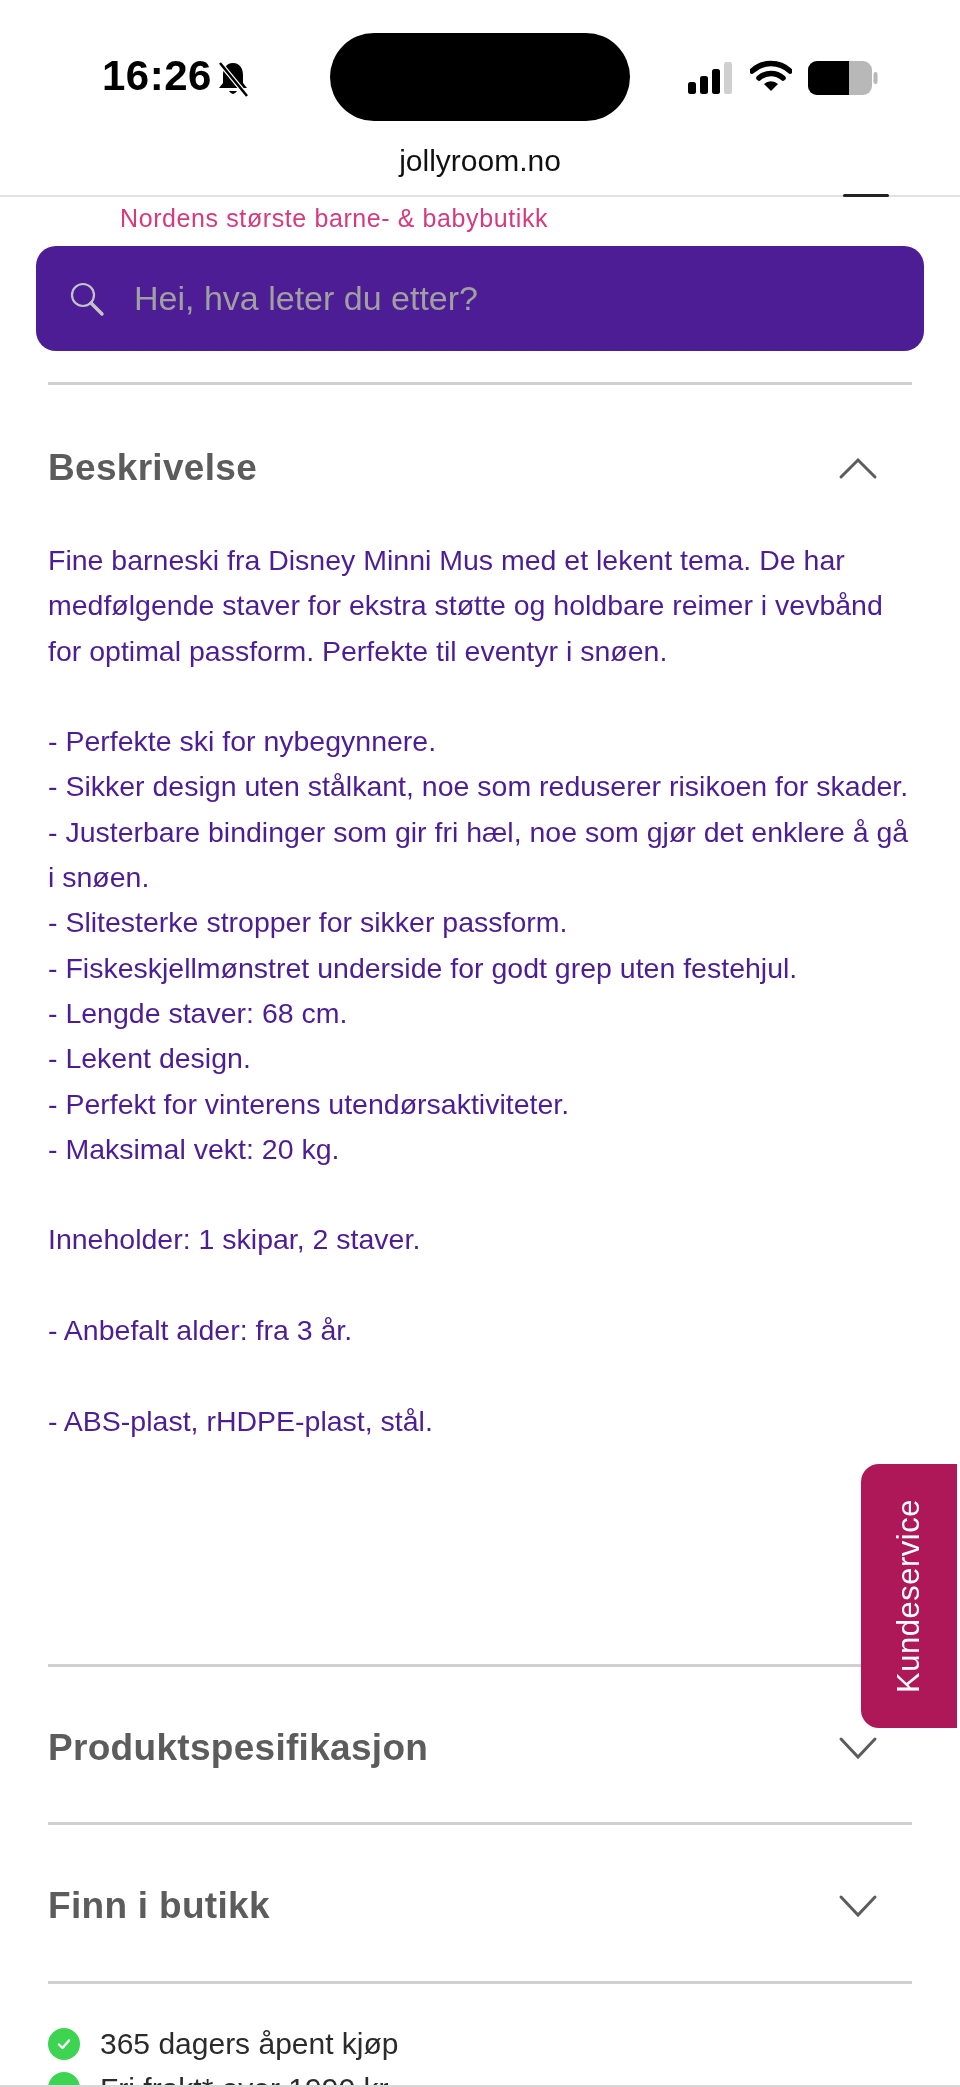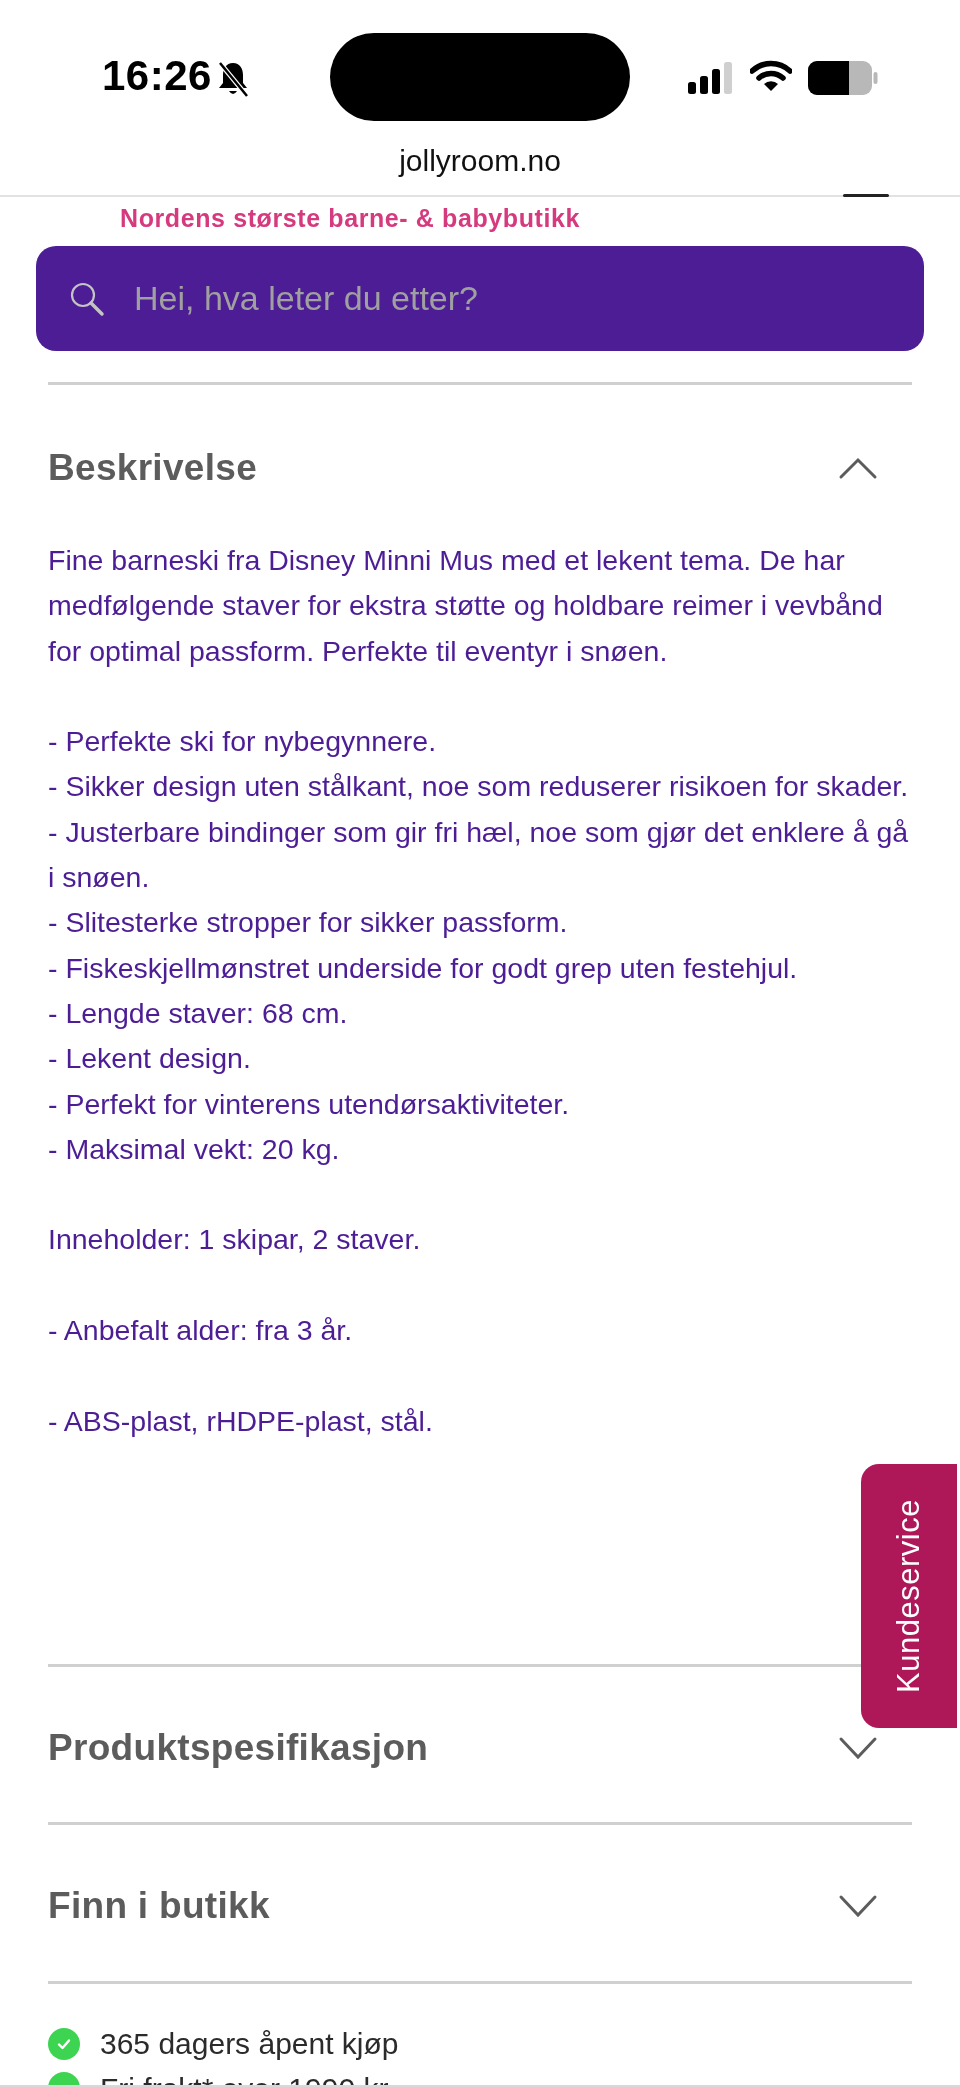--- a/index.html
+++ b/index.html
@@ -12,21 +12,21 @@
   .bell-off { position: absolute; left: 216px; top: 60px; width: 34px; height: 38px; }
   .island { position: absolute; left: 330px; top: 33px; width: 300px; height: 88px; background: #000; border-radius: 44px; }
   .signal { position: absolute; left: 688px; top: 62px; width: 46px; height: 32px; }
   .wifi { position: absolute; left: 750px; top: 60px; width: 42px; height: 32px; }
   .battery { position: absolute; left: 808px; top: 61px; width: 70px; height: 34px; }
   .url { position: absolute; top: 144px; left: 0; width: 960px; text-align: center; font-size: 30px; color: #111; }
   .url-bar-line { position: absolute; top: 195px; left: 0; width: 960px; height: 2px; background: #e2e2e2; }
   .menu-stub { position: absolute; top: 194px; left: 843px; width: 46px; height: 3px; background: #222; border-radius: 2px; }
 
   
-  .tagline { position: absolute; top: 204px; left: 120px; font-size: 25px; color: #d63a7e; letter-spacing: 0.6px; font-weight: bold; }
+  .tagline { position: absolute; top: 204px; left: 120px; font-size: 25px; color: #d63a7e; letter-spacing: 0.6px; }
   .search { position: absolute; top: 246px; left: 36px; width: 888px; height: 105px; background: #4c1d95; border-radius: 20px; display: flex; align-items: center; }
   .search-icon { width: 38px; height: 38px; margin-left: 32px; }
   .search-input { margin-left: 28px; border: none; background: transparent; font-size: 34px; color: #9a9a9a; font-family: "Liberation Sans", sans-serif; outline: none; width: 760px; }
   .search-input::placeholder { color: #a0a0a0; }
 
   .divider { position: absolute; left: 48px; width: 864px; height: 3px; background: #d0d0d0; }
 
   
   .acc-head { position: absolute; left: 48px; width: 864px; display: flex; align-items: center; justify-content: space-between; cursor: pointer; }
   .acc-title { font-size: 37px; font-weight: 700; color: #5c5c5c; letter-spacing: 0.3px; }

